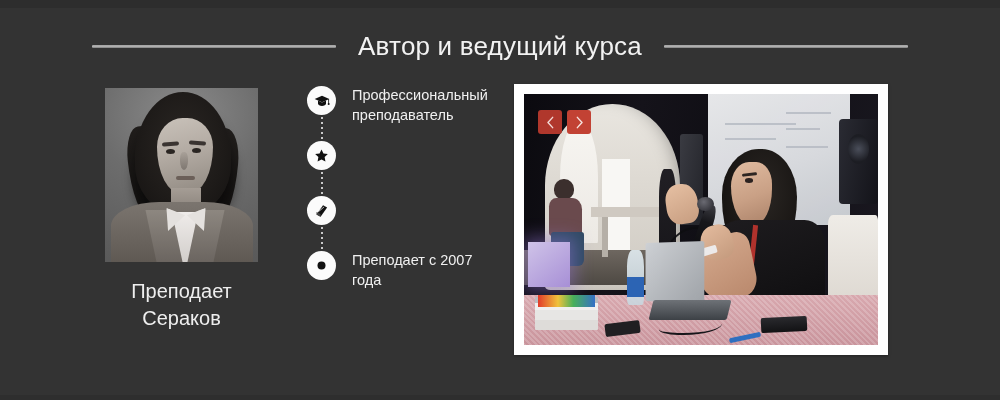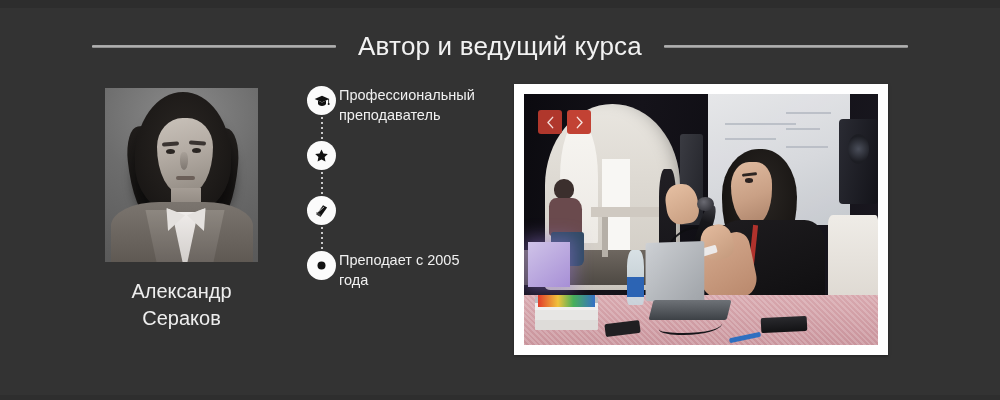--- a/index.html
+++ b/index.html
@@ -204,21 +204,21 @@
   .features {
     position: absolute;
     left: 307px;
     top: 84px;
     width: 195px;
   }
   .feature-item {
     position: relative;
     display: flex;
     align-items: flex-start;
-    gap: 3px;
+    gap: 16px;
     min-height: 55px;
   }
   .feature-badge {
     position: relative;
     flex: none;
     width: 29px;
     height: 29px;
     margin-top: 2px;
     border-radius: 50%;
     background: #fbfbfb;
@@ -626,21 +626,21 @@
       <div class="pp-nose"></div>
       <div class="pp-mouth"></div>
       <div class="pp-neck"></div>
       <div class="pp-jacket"></div>
       <div class="pp-shirt"></div>
       <div class="pp-lapel-l"></div>
       <div class="pp-lapel-r"></div>
       <div class="pp-collar-l"></div>
       <div class="pp-collar-r"></div>
     </div>
-    <div class="portrait-name">Александр
+    <div class="portrait-name">Преподает
 Сераков</div>
   </div>
 
   <div class="features">
 
     <div class="feature-item">
       <div class="feature-connector"></div>
       <div class="feature-badge">
         <svg width="16" height="16" viewBox="0 0 24 24" aria-hidden="true">
           <path d="M12 4 L23 9 L12 14 L1 9 Z" fill="#111"></path>
@@ -672,21 +672,21 @@
         </svg>
       </div>
     </div>
 
     <div class="feature-item">
       <div class="feature-badge">
         <svg width="15" height="15" viewBox="0 0 24 24" aria-hidden="true">
           <circle cx="12" cy="12" r="6.4" fill="#111"></circle>
         </svg>
       </div>
-      <div class="feature-text">Преподает с 2005
+      <div class="feature-text">Преподает с 2007
 года</div>
     </div>
 
   </div>
 
   <div class="photo-frame">
     <div class="photo-inner">
       <div class="sc-darkwall"></div>
       <div class="sc-screen">
         <div class="sc-screen-line" style="left:12%; top:22%; width:50%;"></div>

